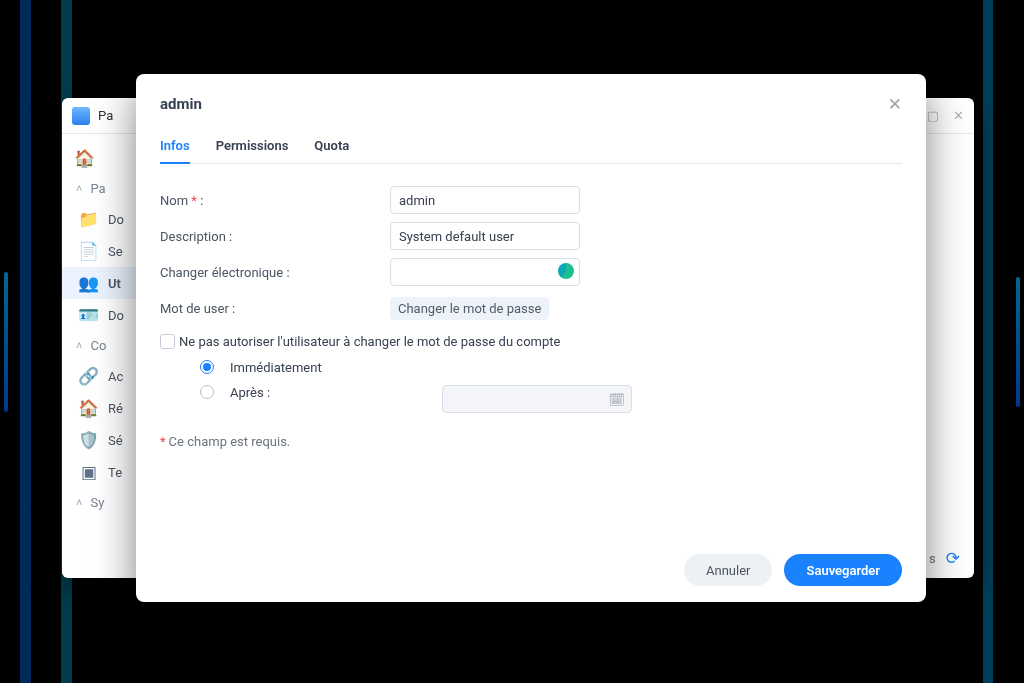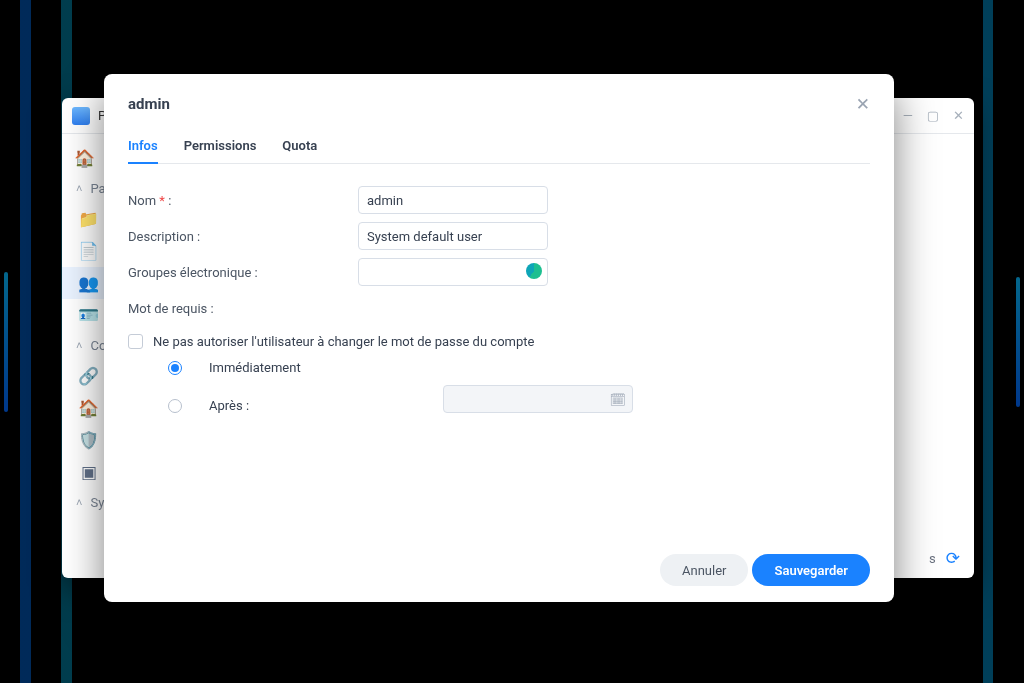--- a/index.html
+++ b/index.html
@@ -36,21 +36,21 @@
   .sbitem { display:flex; align-items:center; gap:10px; padding:7px 18px; cursor:pointer;}
   .sbitem.active { background:#eaf3ff; font-weight:600;}
   .sbicon { width:18px; height:18px; display:flex; align-items:center; justify-content:center; font-size:17px;}
   .ic-folder{color:#f5a623;} .ic-docs{color:#2f7ff0;} .ic-users{color:#2f7ff0;} .ic-domain{color:#2f7ff0;}
   .ic-link{color:#3ca5ff;} .ic-net{color:#ff6b52;} .ic-shield{color:#1dbf90;} .ic-term{color:#607089;}
   .mw-right { flex:1; position:relative; }
   .mw-footer { position:absolute; right:14px; bottom:10px; display:flex; align-items:center; gap:10px; color:#6b7280;}
   .mw-footer .refresh { color:#1a82ff; font-size:17px; cursor:pointer;}
   
   .dialog {
-    position: absolute; left: 104px; top: 74px; width: 790px; height: 528px;
+    position: absolute; left: 136px; top: 74px; width: 790px; height: 528px;
     background:#fff; border-radius:8px; box-shadow:0 18px 40px rgba(0,0,0,.5);
     display:flex; flex-direction:column; padding: 16px 24px;
     color:#374151; font-size:13px;
   }
   .dlg-header { display:flex; align-items:center; height:28px;}
   .dlg-header h2 { font-size:15px; font-weight:700;}
   .dlg-close { margin-left:auto; color:#9aa4b2; font-size:17px; cursor:pointer;}
   .tabs { display:flex; gap:26px; border-bottom:1px solid #e5e8ec; margin-top:12px;}
   .tab { padding:8px 0 10px; font-weight:600; color:#374151; cursor:pointer; position:relative;}
   .tab.active { color:#1a82ff;}
@@ -62,35 +62,35 @@
   .input {
     width:190px; height:28px; border:1px solid #d8dee7; border-radius:4px; padding:0 8px;
     font-size:13px; background:#fff; color:#374151;
   }
   .input.email { position:relative;}
   .email-wrap { position:relative; width:190px;}
   .email-ic { position:absolute; right:6px; top:5px; width:16px; height:16px; border-radius:50%; background:conic-gradient(#1dbf90 0 60%, #0ea5b7 60% 100%);}
   .pwdrow { display:flex; align-items:center; gap:8px;}
   .pwdinfo { color:#4b5563;}
   .pwdlink { background:#eef3f9; color:#505b69; padding:4px 8px; border-radius:4px; cursor:pointer;}
-  .check { display:flex; align-items:center; gap:10px; padding:6px 0;}
+  .check { display:flex; align-items:center; gap:4px; padding:6px 0;}
   .cbox { width:15px; height:15px; border:1px solid #c5ccd7; border-radius:3px; display:flex; align-items:center; justify-content:center; background:#fff;}
   .cbox.checked { border-color:#1a82ff; color:#1a82ff;}
   .cbox svg { width:11px; height:11px;}
   .highlight { background:#f6b7b7; margin:6px -24px 4px; padding:4px 24px; border-radius:2px;}
   .info-badge { width:15px; height:15px; border-radius:50%; background:#bcd7fa; color:#2f6fd1; font-size:10px; font-weight:700; display:inline-flex; align-items:center; justify-content:center; margin-left:4px;}
   .radiogroup { padding-left:40px;}
-  .radio { display:flex; align-items:flex-end; gap:27px; padding:5px 0;}
+  .radio { display:flex; align-items:flex-start; gap:16px; padding:5px 0;}
   .rcircle { width:14px; height:14px; border:1px solid #b7c0cd; border-radius:50%; display:flex; align-items:center; justify-content:center;}
   .rcircle.sel { border-color:#1a82ff;}
   .rcircle.sel::after { content:""; width:8px; height:8px; border-radius:50%; background:#1a82ff;}
   .dateinput { width:190px; height:28px; border:1px solid #d8dee7; border-radius:4px; background:#f3f5f8; display:flex; align-items:center; justify-content:flex-end; padding-right:6px; color:#9aa4b2;}
   .reqnote { margin-top:16px; color:#6b7280;}
   .reqnote .req { margin-right:3px;}
-  .dlg-footer { display:flex; justify-content:flex-end; gap:4px; padding-top:10px;}
+  .dlg-footer { display:flex; justify-content:flex-end; gap:12px; padding-top:10px;}
   .btn { height:32px; padding:0 22px; border-radius:16px; font-size:13px; border:none; cursor:pointer;}
   .btn-sec { background:#eef1f4; color:#4b5563;}
   .btn-pri { background:#1a82ff; color:#fff; font-weight:600;}
 </style>
 </head>
 <body>
 
 <div class="bg"></div>
 <div class="bgbars">
   <span style="height:140px"></span>
@@ -199,29 +199,30 @@
         <span>Nom</span>
         <span class="req"> * </span>:
       </div>
       <input class="input" value="admin" style="">
     </div>
     <div class="row">
       <div class="label">Description :</div>
       <input class="input" value="System default user" style="">
     </div>
     <div class="row">
-      <div class="label">Groupes électronique :</div>
+      <div class="label">Changer électronique :</div>
       <div class="email-wrap">
         <input class="input email" value="" style="">
         <span class="email-ic"></span>
       </div>
     </div>
     <div class="row">
-      <div class="label">Mot de requis :</div>
+      <div class="label">Mot de user :</div>
       <div class="pwdrow">
+        <span class="pwdlink">Changer le mot de passe</span>
       </div>
     </div>
 
     <div class="check">
       <span class="cbox"></span>
       <span>Ne pas autoriser l'utilisateur à changer le mot de passe du compte</span>
     </div>
 
 
     <div class="radiogroup">
@@ -232,19 +233,22 @@
       <div class="radio">
         <span class="rcircle"></span>
         <span>Après :</span>
         <span style="width:140px"></span>
         <span class="dateinput">
           <span>🗓</span>
         </span>
       </div>
     </div>
 
+    <div class="reqnote">
+      <span class="req">*</span><span>Ce champ est requis.</span>
+    </div>
   </div>
 
   <div class="dlg-footer">
     <button class="btn btn-sec">Annuler</button>
     <button class="btn btn-pri">Sauvegarder</button>
   </div>
 </div>
 
 </body></html>

